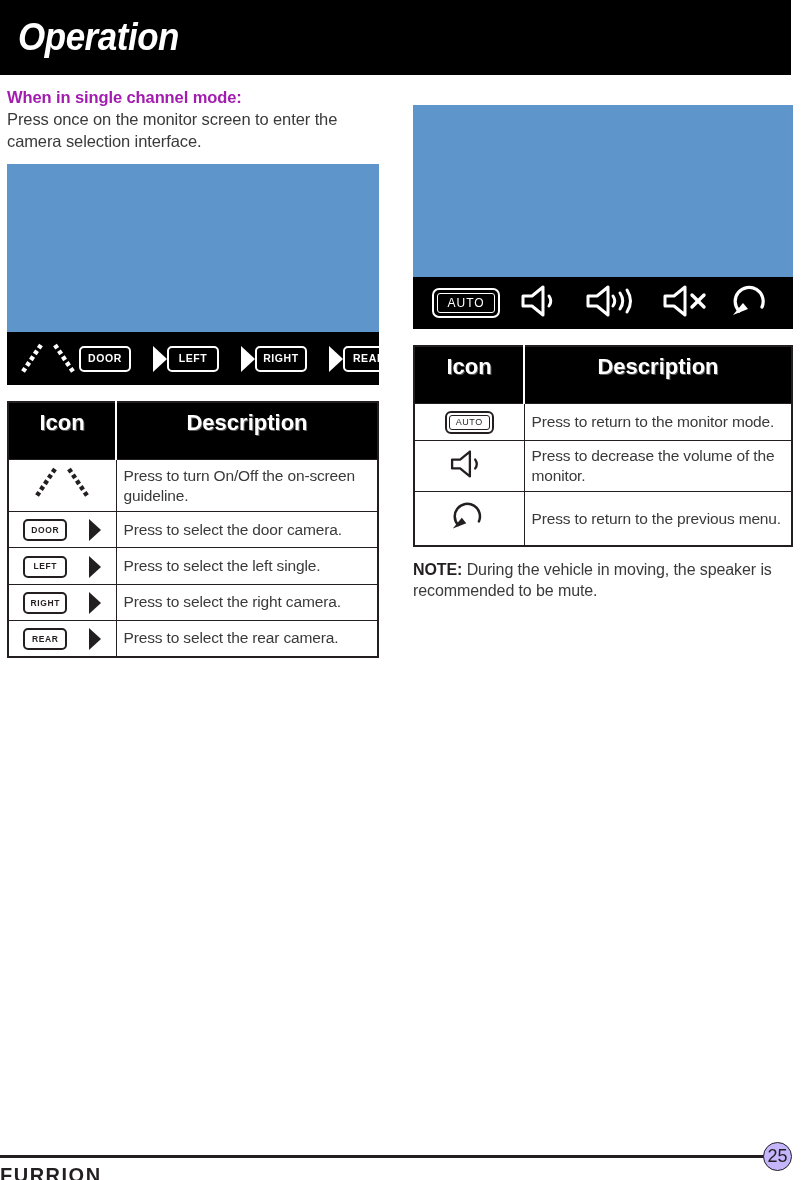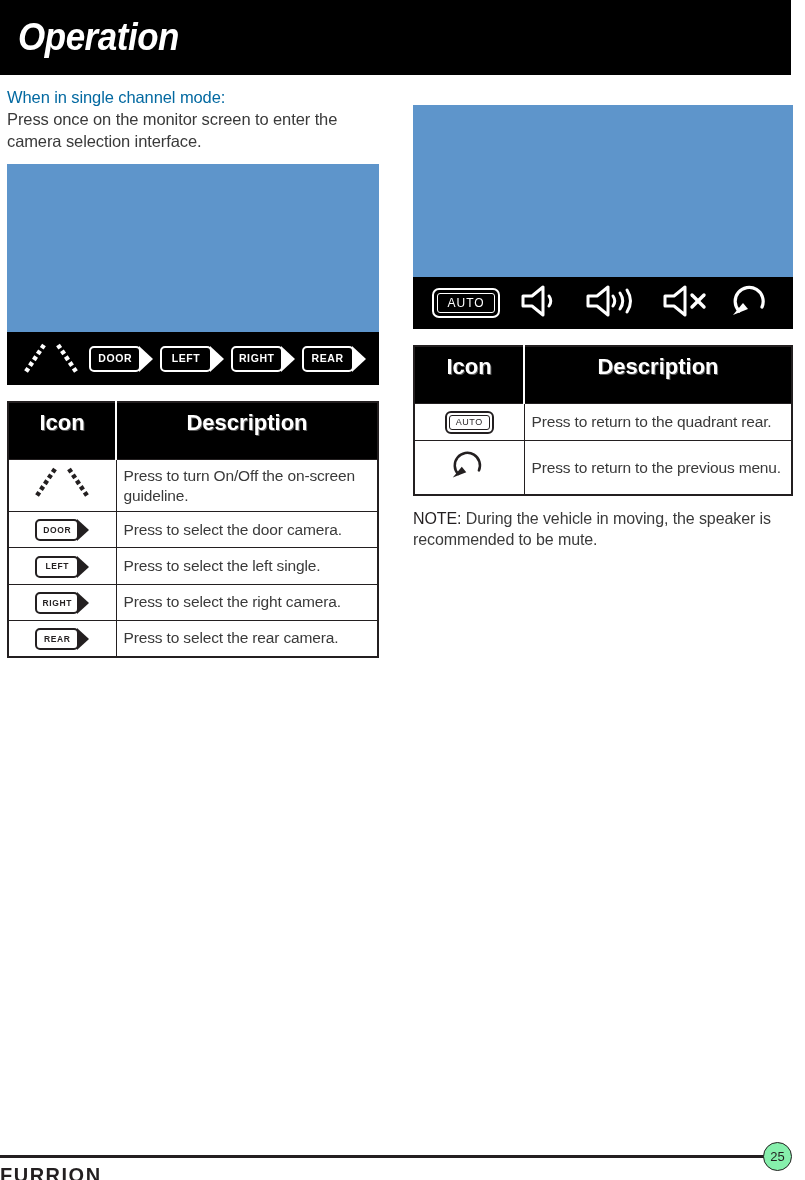--- a/index.html
+++ b/index.html
@@ -24,22 +24,22 @@
     font-size: 38px; font-weight: bold; font-style: italic;
     letter-spacing: -0.5px;
     transform: scaleX(0.92); transform-origin: left center;
   }
 
   
   .col-left  { position: absolute; left: 7px;   top: 86px; width: 372px; }
   .col-right { position: absolute; left: 413px; top: 86px; width: 380px; }
 
   .lead-bold {
-    font-size: 16.5px; font-weight: normal; line-height: 22px;
-    color: #0369a1; letter-spacing: -0.1px;
+    font-size: 16.5px; font-weight: bold; line-height: 22px;
+    color: #a21caf; letter-spacing: -0.1px;
   }
   .lead {
     font-size: 16.5px; line-height: 22px; color: #3a3a3a;
     letter-spacing: -0.1px;
   }
 
   
   .shot { margin-top: 12px; width: 372px; }
   .shot .screen { width: 100%; height: 168px; background: #5e95cb; }
   .shot .bar {
@@ -47,20 +47,21 @@
     display: flex; align-items: center; justify-content: space-around;
     padding: 0 10px;
   }
   .shot.right .screen { height: 172px; }
   .shot.right .bar { height: 52px; }
 
   
   .cam {
     position: relative; display: inline-flex; align-items: center;
     height: 26px;
+    gap: 24px;
   }
   .cam .body {
     border: 2.5px solid currentColor; border-radius: 5px;
     height: 26px; min-width: 52px;
     display: flex; align-items: center; justify-content: center;
     padding: 0 5px;
     font-size: 10.5px; font-weight: bold; letter-spacing: 0.6px;
     font-family: "Liberation Sans", sans-serif;
     line-height: 1;
   }
@@ -124,33 +125,33 @@
     text-align: center; padding: 6px 4px; vertical-align: middle;
   }
   .col-icon  { width: 108px; }
   .col-desc  { width: auto; }
   .col-icon-r { width: 110px; }
 
   .note {
     margin-top: 12px; font-size: 16px; line-height: 21px; color: #3a3a3a;
     letter-spacing: -0.1px;
   }
-  .note b { color: #231f20; font-weight: normal; }
+  .note b { color: #231f20; font-weight: bold; }
 
   
   .footer-rule {
     position: absolute; left: 0; top: 1155px; width: 767px; height: 3px;
     background: #231f20;
   }
   .page-circle {
     position: absolute; left: 763px; top: 1142px;
     width: 29px; height: 29px; border-radius: 50%;
     border: 1.6px solid #231f20;
     display: flex; align-items: center; justify-content: center;
-    font-size: 13px; color: #231f20; background: #86efac;
+    font-size: 18px; color: #231f20; background: #c4b5fd;
   }
   .brand {
     position: absolute; left: 0px; top: 1163px;
     font-family: "Liberation Sans Narrow", "Liberation Sans", sans-serif;
     font-size: 20px; font-weight: bold; letter-spacing: 1.5px;
     color: #231f20;
     transform: scaleY(1.05); transform-origin: left top;
   }
 </style>
 </head>
@@ -311,21 +312,32 @@
           <th>Description</th>
         </tr>
       </thead>
       <tbody>
         <tr>
           <td class="icon-cell">
             <span class="auto-btn black sm">
               <span class="inner">AUTO</span>
             </span>
           </td>
-          <td>Press to return to the quadrant rear.</td>
+          <td>Press to return to the monitor mode.</td>
+        </tr>
+        <tr>
+          <td class="icon-cell">
+            <span class="spk">
+              <svg width="42" height="32" viewBox="0 0 46 36">
+                <path d="M4 13 H13 L24 4 V32 L13 23 H4 Z" fill="none" stroke="#231f20" stroke-width="2.6" stroke-linejoin="round"></path>
+                <path d="M30 13 Q33.5 18 30 23" fill="none" stroke="#231f20" stroke-width="2.6" stroke-linecap="round"></path>
+              </svg>
+            </span>
+          </td>
+          <td>Press to decrease the volume of the monitor.</td>
         </tr>
         <tr>
           <td class="icon-cell">
             <span class="spk">
               <svg width="40" height="36" viewBox="0 0 44 40">
                 <path d="M10 30 A14 14 0 1 1 33 26" fill="none" stroke="#231f20" stroke-width="2.8" stroke-linecap="round"></path>
                 <path d="M19 28 L4 34 L14 22 Z" fill="#231f20"></path>
               </svg>
             </span>
           </td>

